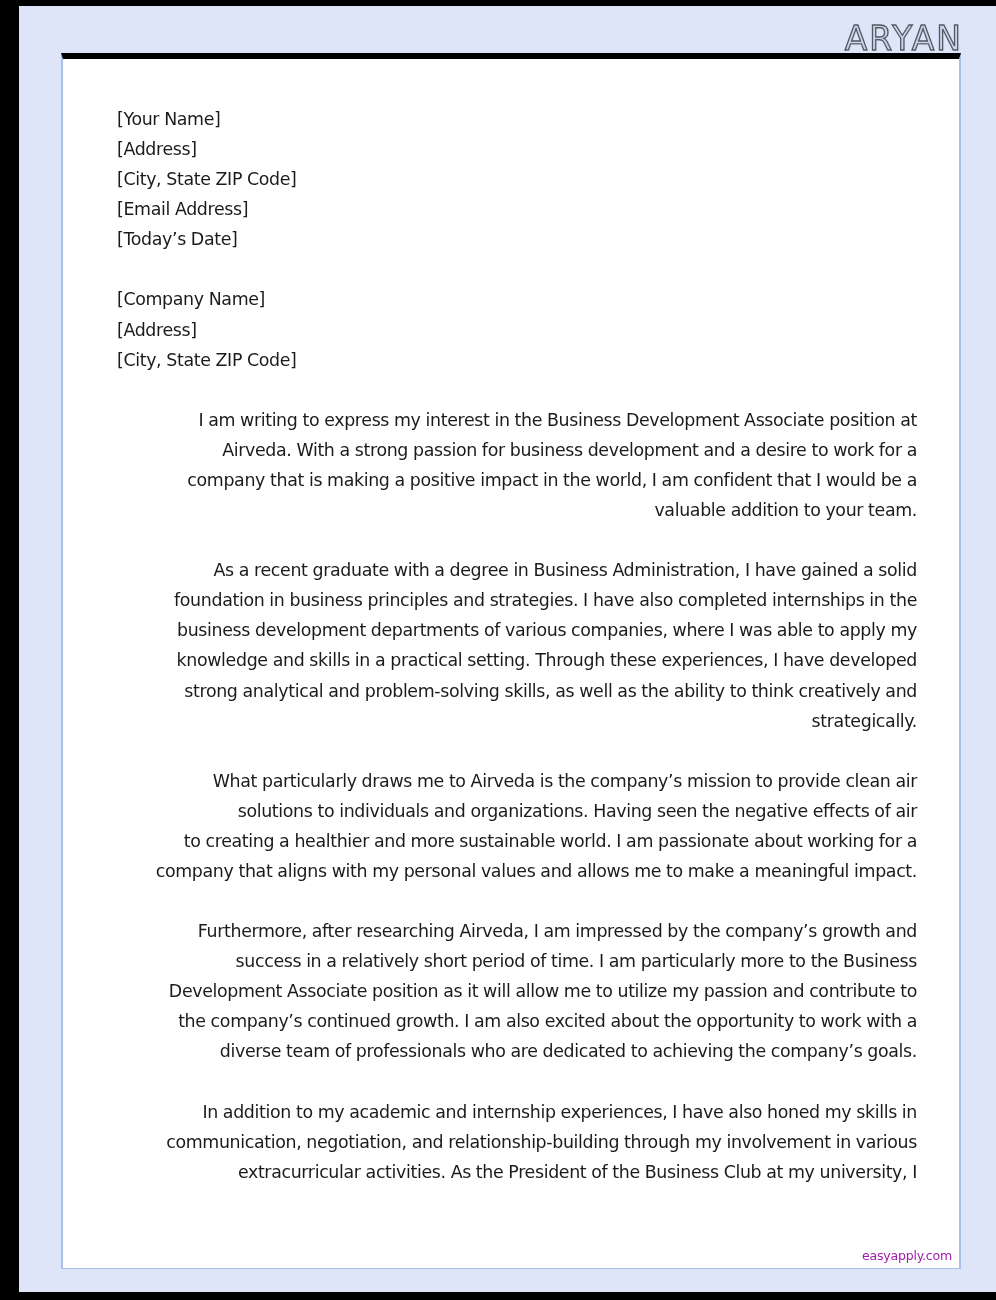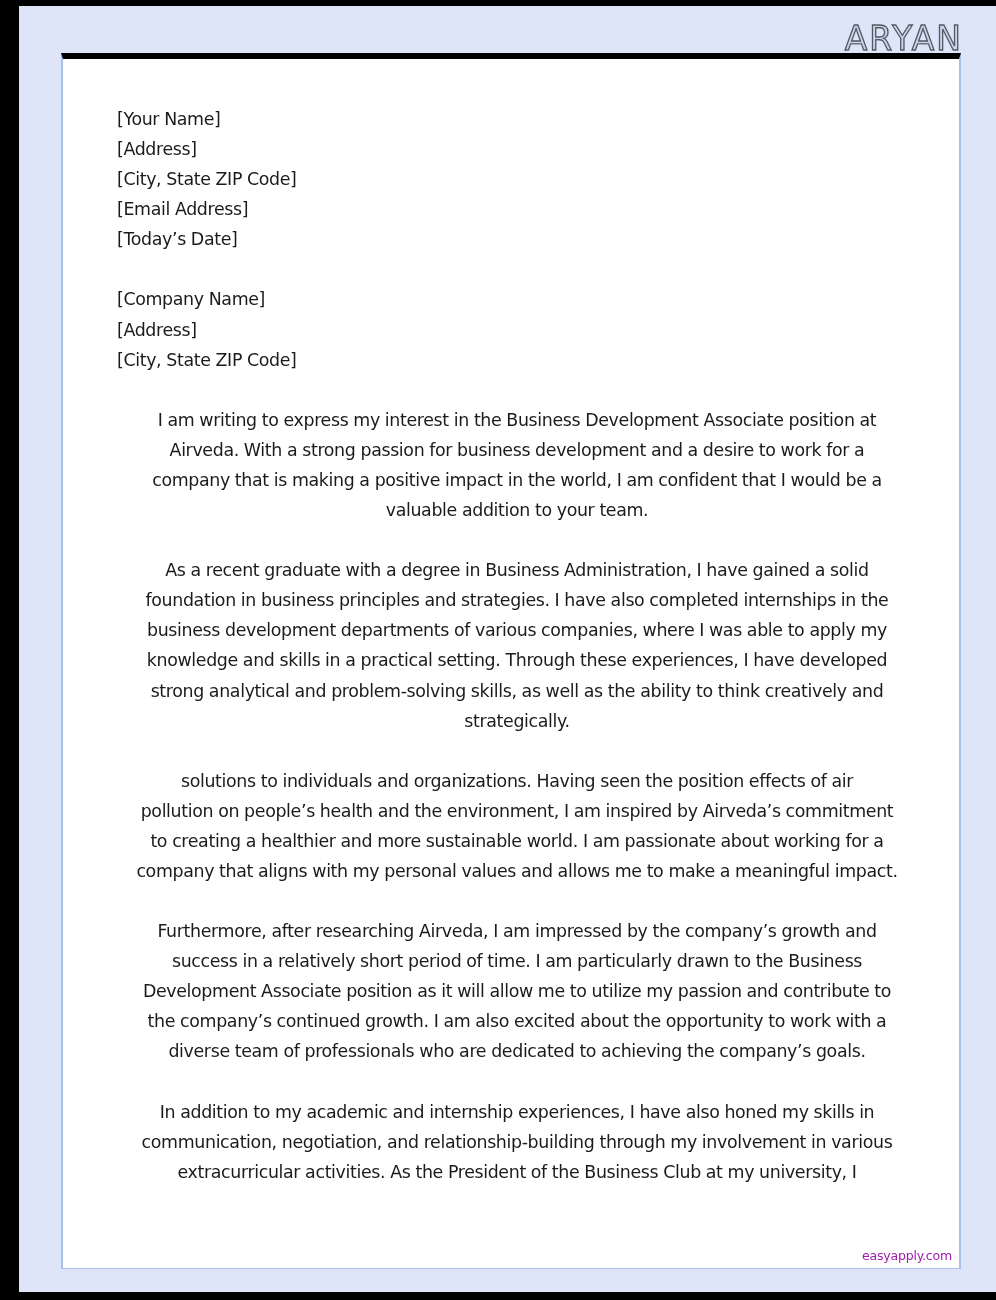--- a/index.html
+++ b/index.html
@@ -64,21 +64,21 @@
     font-size: 17.4px;
     line-height: 30.1px;
     color: #1b1b1b;
     font-family: "DejaVu Sans", "Liberation Sans", sans-serif;
     letter-spacing: -0.35px;
     word-spacing: -0.2px;
   }
   #letter .line { white-space: nowrap; }
   #letter .para {
     margin: 0 0 30px 0;
-    text-align: center;
+    text-align: right;
   }
   #letter .addr-block { margin: 0 0 30px 0; }
   #letter .salutation { margin: 0 0 30px 0; }
 
   
   #watermark {
     position: absolute;
     left: 843px;
     top: 1243px;
     font-size: 12.5px;
@@ -125,29 +125,29 @@
     <div class="para">
       <div class="line">As a recent graduate with a degree in Business Administration, I have gained a solid</div>
       <div class="line">foundation in business principles and strategies. I have also completed internships in the</div>
       <div class="line">business development departments of various companies, where I was able to apply my</div>
       <div class="line">knowledge and skills in a practical setting. Through these experiences, I have developed</div>
       <div class="line">strong analytical and problem-solving skills, as well as the ability to think creatively and</div>
       <div class="line">strategically.</div>
     </div>
 
     <div class="para">
-      <div class="line">solutions to individuals and organizations. Having seen the position effects of air</div>
-      <div class="line">pollution on people’s health and the environment, I am inspired by Airveda’s commitment</div>
+      <div class="line">What particularly draws me to Airveda is the company’s mission to provide clean air</div>
+      <div class="line">solutions to individuals and organizations. Having seen the negative effects of air</div>
       <div class="line">to creating a healthier and more sustainable world. I am passionate about working for a</div>
       <div class="line">company that aligns with my personal values and allows me to make a meaningful impact.</div>
     </div>
 
     <div class="para">
       <div class="line">Furthermore, after researching Airveda, I am impressed by the company’s growth and</div>
-      <div class="line">success in a relatively short period of time. I am particularly drawn to the Business</div>
+      <div class="line">success in a relatively short period of time. I am particularly more to the Business</div>
       <div class="line">Development Associate position as it will allow me to utilize my passion and contribute to</div>
       <div class="line">the company’s continued growth. I am also excited about the opportunity to work with a</div>
       <div class="line">diverse team of professionals who are dedicated to achieving the company’s goals.</div>
     </div>
 
     <div class="para">
       <div class="line">In addition to my academic and internship experiences, I have also honed my skills in</div>
       <div class="line">communication, negotiation, and relationship-building through my involvement in various</div>
       <div class="line">extracurricular activities. As the President of the Business Club at my university, I</div>
     </div>

